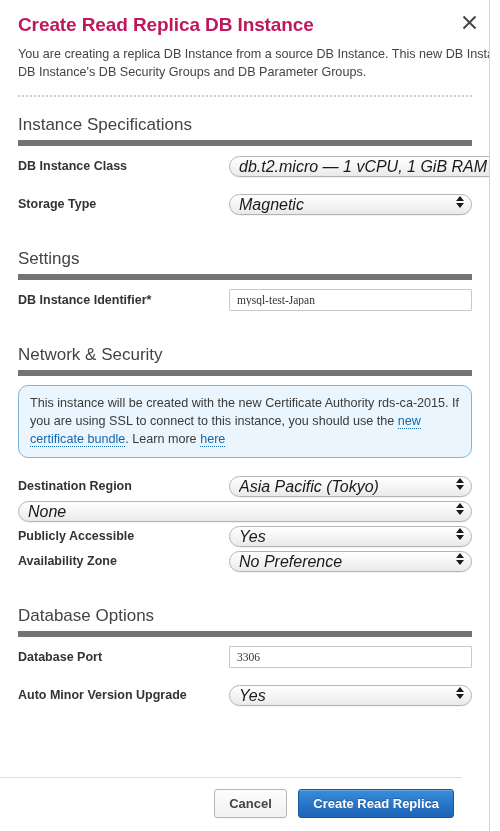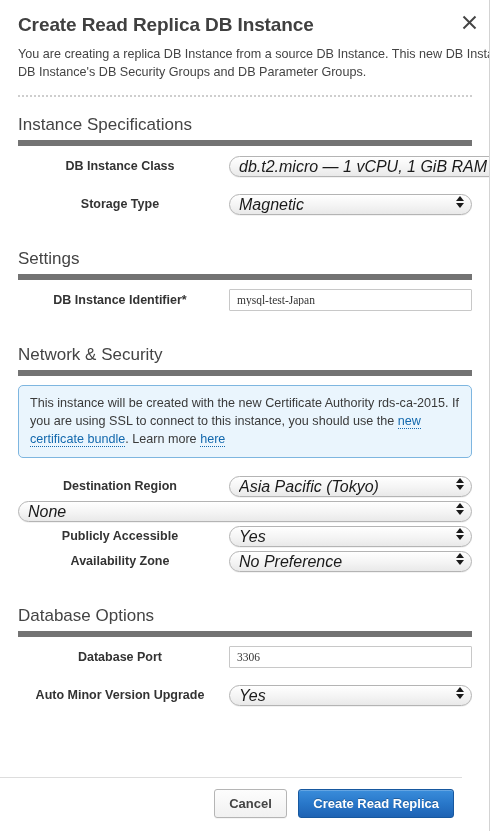--- a/index.html
+++ b/index.html
@@ -33,21 +33,21 @@
 
   
   .header {
     position: relative;
     padding: 13px 18px 0 18px;
     height: 42px;
   }
   .title {
     font-size: 19px;
     font-weight: bold;
-    color: #404040;
+    color: #be185d;
     letter-spacing: -0.1px;
     line-height: 24px;
   }
   .close-btn {
     position: absolute;
     top: 10px;
     right: 8px;
     width: 26px;
     height: 26px;
     cursor: pointer;
@@ -93,21 +93,21 @@
     align-items: center;
     margin-bottom: 6px;
     min-height: 22px;
   }
   .row.tight { margin-bottom: 3px; }
   .row.gapped { margin-bottom: 16px; }
 
   .row-label {
     width: 211px;
     flex: 0 0 211px;
-    text-align: center;
+    text-align: left;
     padding-right: 7px;
     font-size: 12.5px;
     font-weight: bold;
     color: #333333;
     line-height: 15px;
   }
 
   .field { flex: 1 1 auto; position: relative; }
 
   
@@ -162,21 +162,21 @@
 
   
   .notice {
     border: 1px solid #7eb6e0;
     background: #eaf5fd;
     padding: 8px 11px 9px 11px;
     font-size: 12.6px;
     line-height: 18px;
     color: #3a3a3a;
     margin-bottom: 17px;
-    border-radius: 5px;
+    border-radius: 10px;
   }
   .notice a {
     color: #1268ad;
     text-decoration: none;
     border-bottom: 1px dotted #1268ad;
   }
 
   
   .footer {
     position: absolute;

